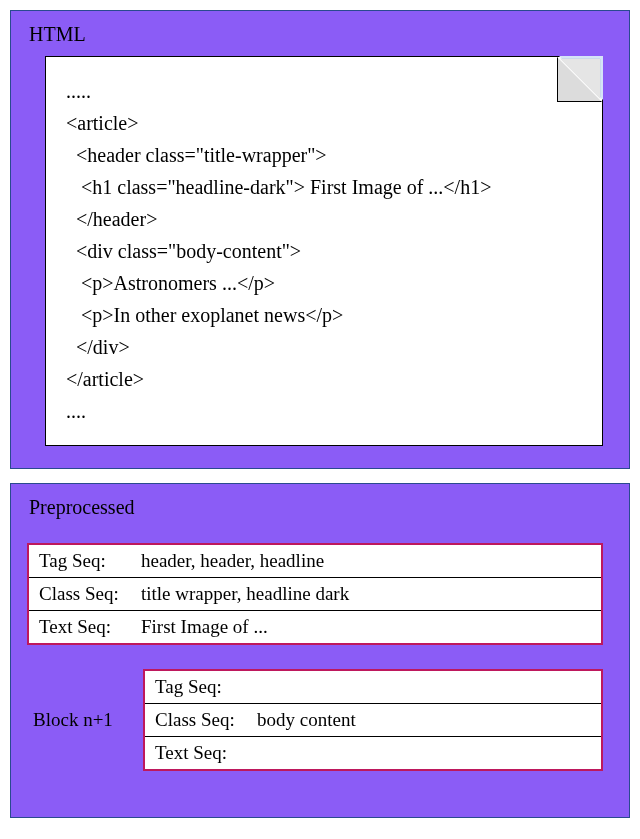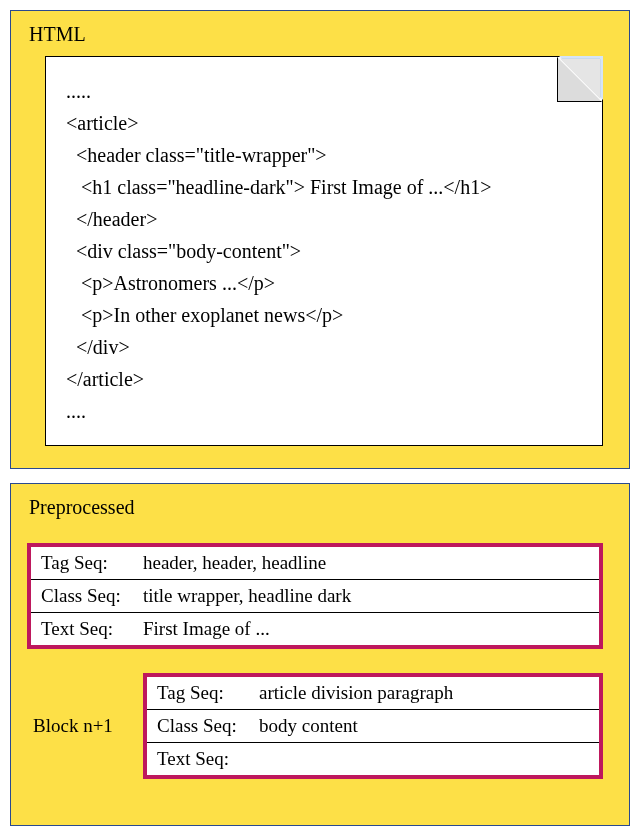--- a/index.html
+++ b/index.html
@@ -4,21 +4,21 @@
 <style>
   body {
     margin: 0;
     padding: 10px;
     font-family: "Times New Roman", serif;
     background: #fff;
     width: 620px;
   }
   .panel {
     border: 1px solid #2a4a8f;
-    background: #fde047;
+    background: #8b5cf6;
     margin-bottom: 14px;
     padding: 10px 16px 22px 16px;
     box-sizing: border-box;
   }
   .panel-title {
     font-size: 20px;
     margin: 2px 0 10px 2px;
   }
   
   .doc {
@@ -78,21 +78,21 @@
     margin: 24px 0 24px 0;
   }
   .blocklabel {
     width: 110px;
     font-size: 19px;
     flex-shrink: 0;
     padding-left: 6px;
   }
   .seqtable {
     flex: 1;
-    border: 4px solid #be185d;
+    border: 2px solid #be185d;
     background: #fff;
     margin-right: 10px;
   }
   .seqrow {
     display: flex;
     font-size: 19px;
     padding: 5px 10px;
     border-bottom: 1px solid #000;
   }
   .seqrow:last-child { border-bottom: none; }
@@ -143,21 +143,20 @@
             <div class="seqlabel">Text Seq:</div>
             <div class="seqval">First Image of ...</div>
           </div>
         </div>
       </div>
       <div class="blockrow">
         <div class="blocklabel">Block n+1</div>
         <div class="seqtable">
           <div class="seqrow">
             <div class="seqlabel">Tag Seq:</div>
-            <div class="seqval">article division paragraph</div>
           </div>
           <div class="seqrow">
             <div class="seqlabel">Class Seq:</div>
             <div class="seqval">body content</div>
           </div>
           <div class="seqrow">
             <div class="seqlabel">Text Seq:</div>
           </div>
         </div>
       </div>

